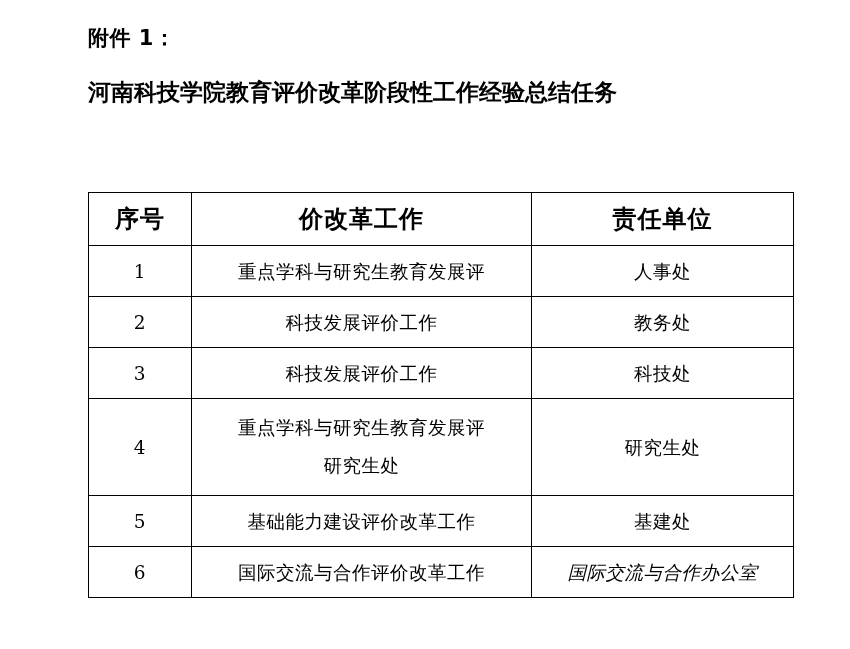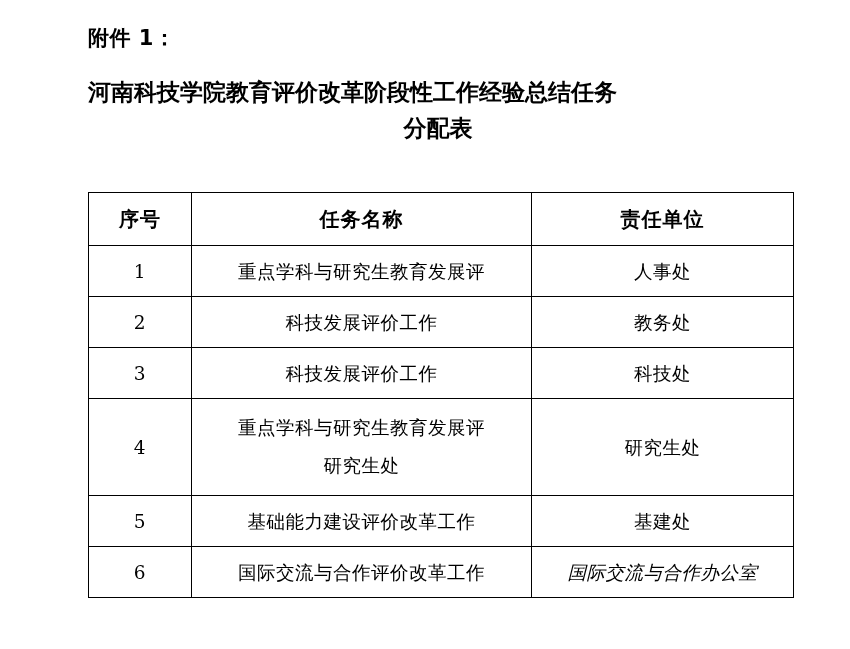--- a/index.html
+++ b/index.html
@@ -65,21 +65,21 @@
     padding: 0;
     text-align: center;
     vertical-align: middle;
     font-family: "DejaVu Serif", serif;
     font-size: 18.5px;
     color: #000;
   }
   table.assign thead th {
     height: 52px;
     font-weight: bold;
-    font-size: 20px;
+    font-size: 24px;
     letter-spacing: 1px;
   }
   table.assign tbody td {
     height: 50px;
     font-weight: normal;
     letter-spacing: 0.5px;
   }
   table.assign tbody tr.tall td {
     height: 96px;
   }
@@ -106,34 +106,33 @@
 </style>
 </head>
 <body>
 
 <div class="page">
 
   <div class="attachment-label">附件 1：</div>
 
   <div class="doc-title">
     <span class="line1">河南科技学院教育评价改革阶段性工作经验总结任务</span>
-    <span class="line2">分配表</span>
   </div>
 
   <div class="table-wrap">
     <table class="assign">
       <colgroup>
         <col class="col-idx">
         <col class="col-task">
         <col class="col-unit">
       </colgroup>
       <thead>
         <tr>
           <th>序号</th>
-          <th>任务名称</th>
+          <th>价改革工作</th>
           <th>责任单位</th>
         </tr>
       </thead>
       <tbody>
         <tr>
           <td class="idx-cell">1</td>
           <td>重点学科与研究生教育发展评</td>
           <td>人事处</td>
         </tr>
         <tr>

